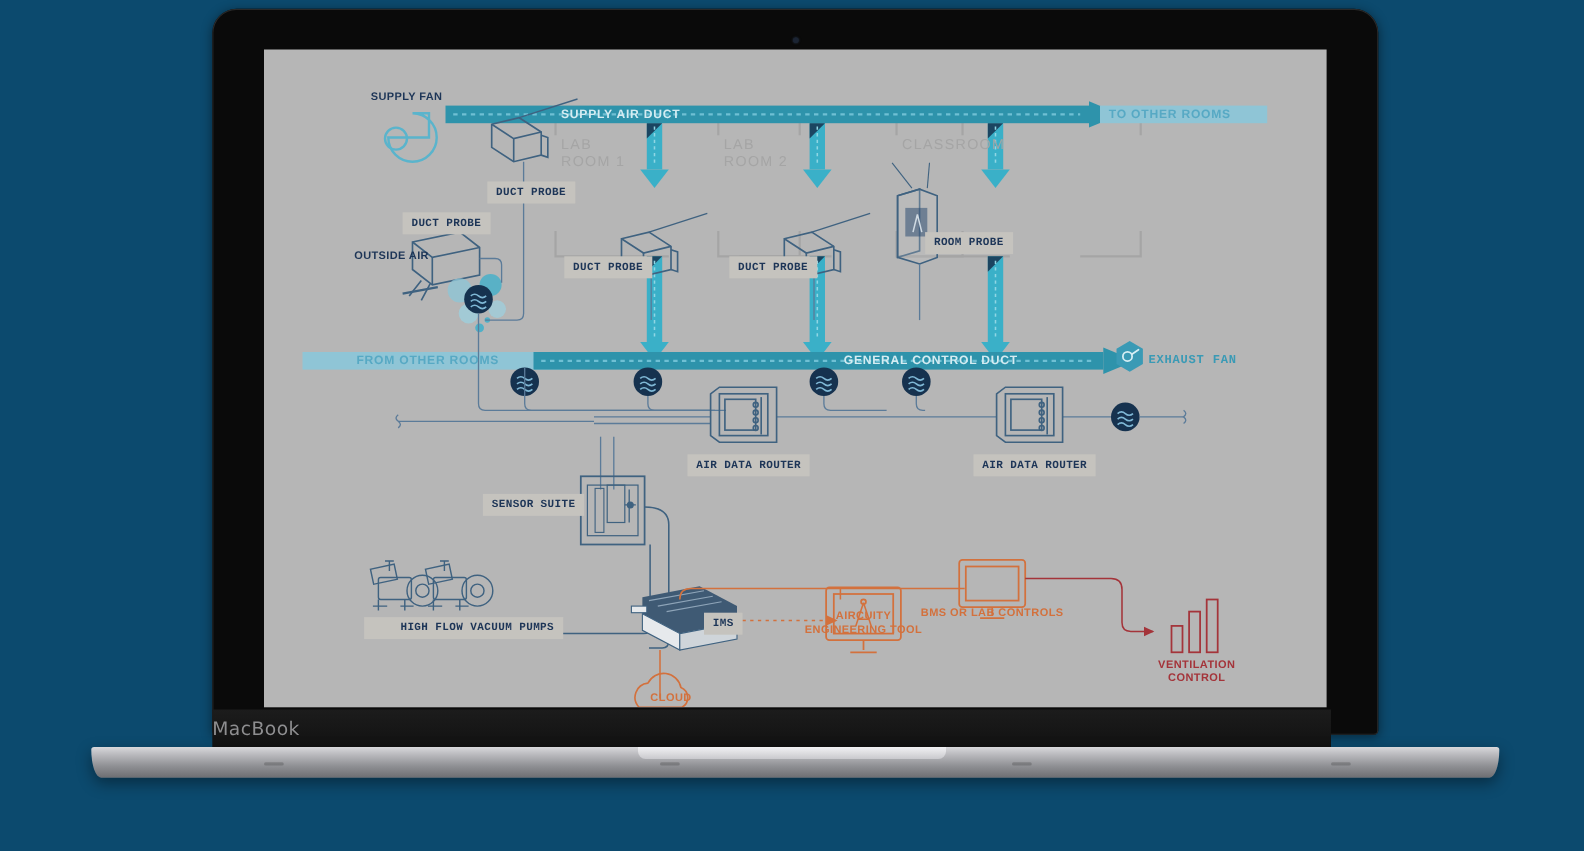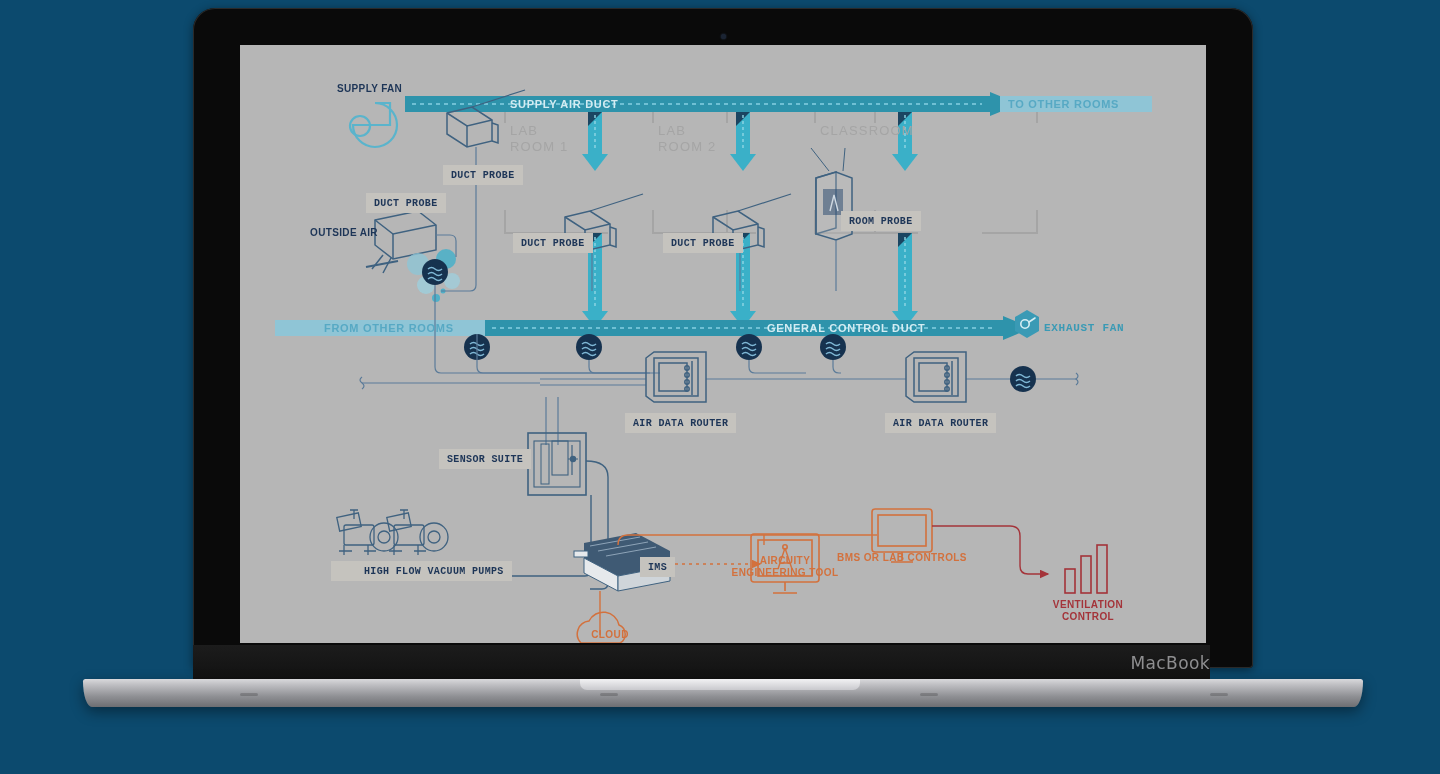--- a/index.html
+++ b/index.html
@@ -24,21 +24,21 @@
     margin-left:-2.5px; border-radius:50%; background:#1b2433;
     box-shadow: 0 0 2px #2b3b52;
   }
   .mb-screen {
     position: absolute; left: 240px; top: 45px; width: 966px; height: 598px;
     background: #b6b6b6; overflow: hidden;
   }
   .mb-chin {
     position:absolute; left:193px; top:645px; width:1017px; height:36px;
     background: linear-gradient(#1c1c1c,#111);
-    display:flex; align-items:center; justify-content:flex-end;
+    display:flex; align-items:center; justify-content:flex-start;
   }
   .mb-chin .label {
     font-size: 17px; color:#8e8e90; letter-spacing:.4px;
     font-family:"DejaVu Sans", sans-serif;
   }
   .mb-base {
     position:absolute; left:83px; top:679px; width:1280px; height:28px;
     background: linear-gradient(#d9d9dc 0%, #bdbdc1 22%, #8f9094 62%, #6d6e72 100%);
     border-radius: 4px 4px 14px 14px / 4px 4px 40px 40px;
     box-shadow: 0 5px 14px rgba(0,0,0,.4);
@@ -432,21 +432,21 @@
       <div class="room-text" style="left:418px;top:78px;">LAB
 ROOM 2</div>
       <div class="room-text" style="left:580px;top:78px;">CLASSROOM</div>
 
       <div class="chip" style="left:203px;top:120px;">DUCT PROBE</div>
       <div class="chip" style="left:126px;top:148px;">DUCT PROBE</div>
       <div class="chip" style="left:273px;top:188px;">DUCT PROBE</div>
       <div class="chip" style="left:423px;top:188px;">DUCT PROBE</div>
       <div class="chip" style="left:601px;top:166px;">ROOM PROBE</div>
 
-      <div class="plain" style="left:70px;top:182px;">OUTSIDE AIR</div>
+      <div class="plain" style="left:82px;top:182px;">OUTSIDE AIR</div>
 
       <div class="chip" style="left:385px;top:368px;">AIR DATA ROUTER</div>
       <div class="chip" style="left:645px;top:368px;">AIR DATA ROUTER</div>
 
       <div class="chip" style="left:199px;top:404px;">SENSOR SUITE</div>
 
       <div class="chip" style="left:91px;top:516px;padding-left:33px;">HIGH FLOW VACUUM PUMPS</div>
 
       <div class="chip" style="left:400px;top:512px;">IMS</div>
 

